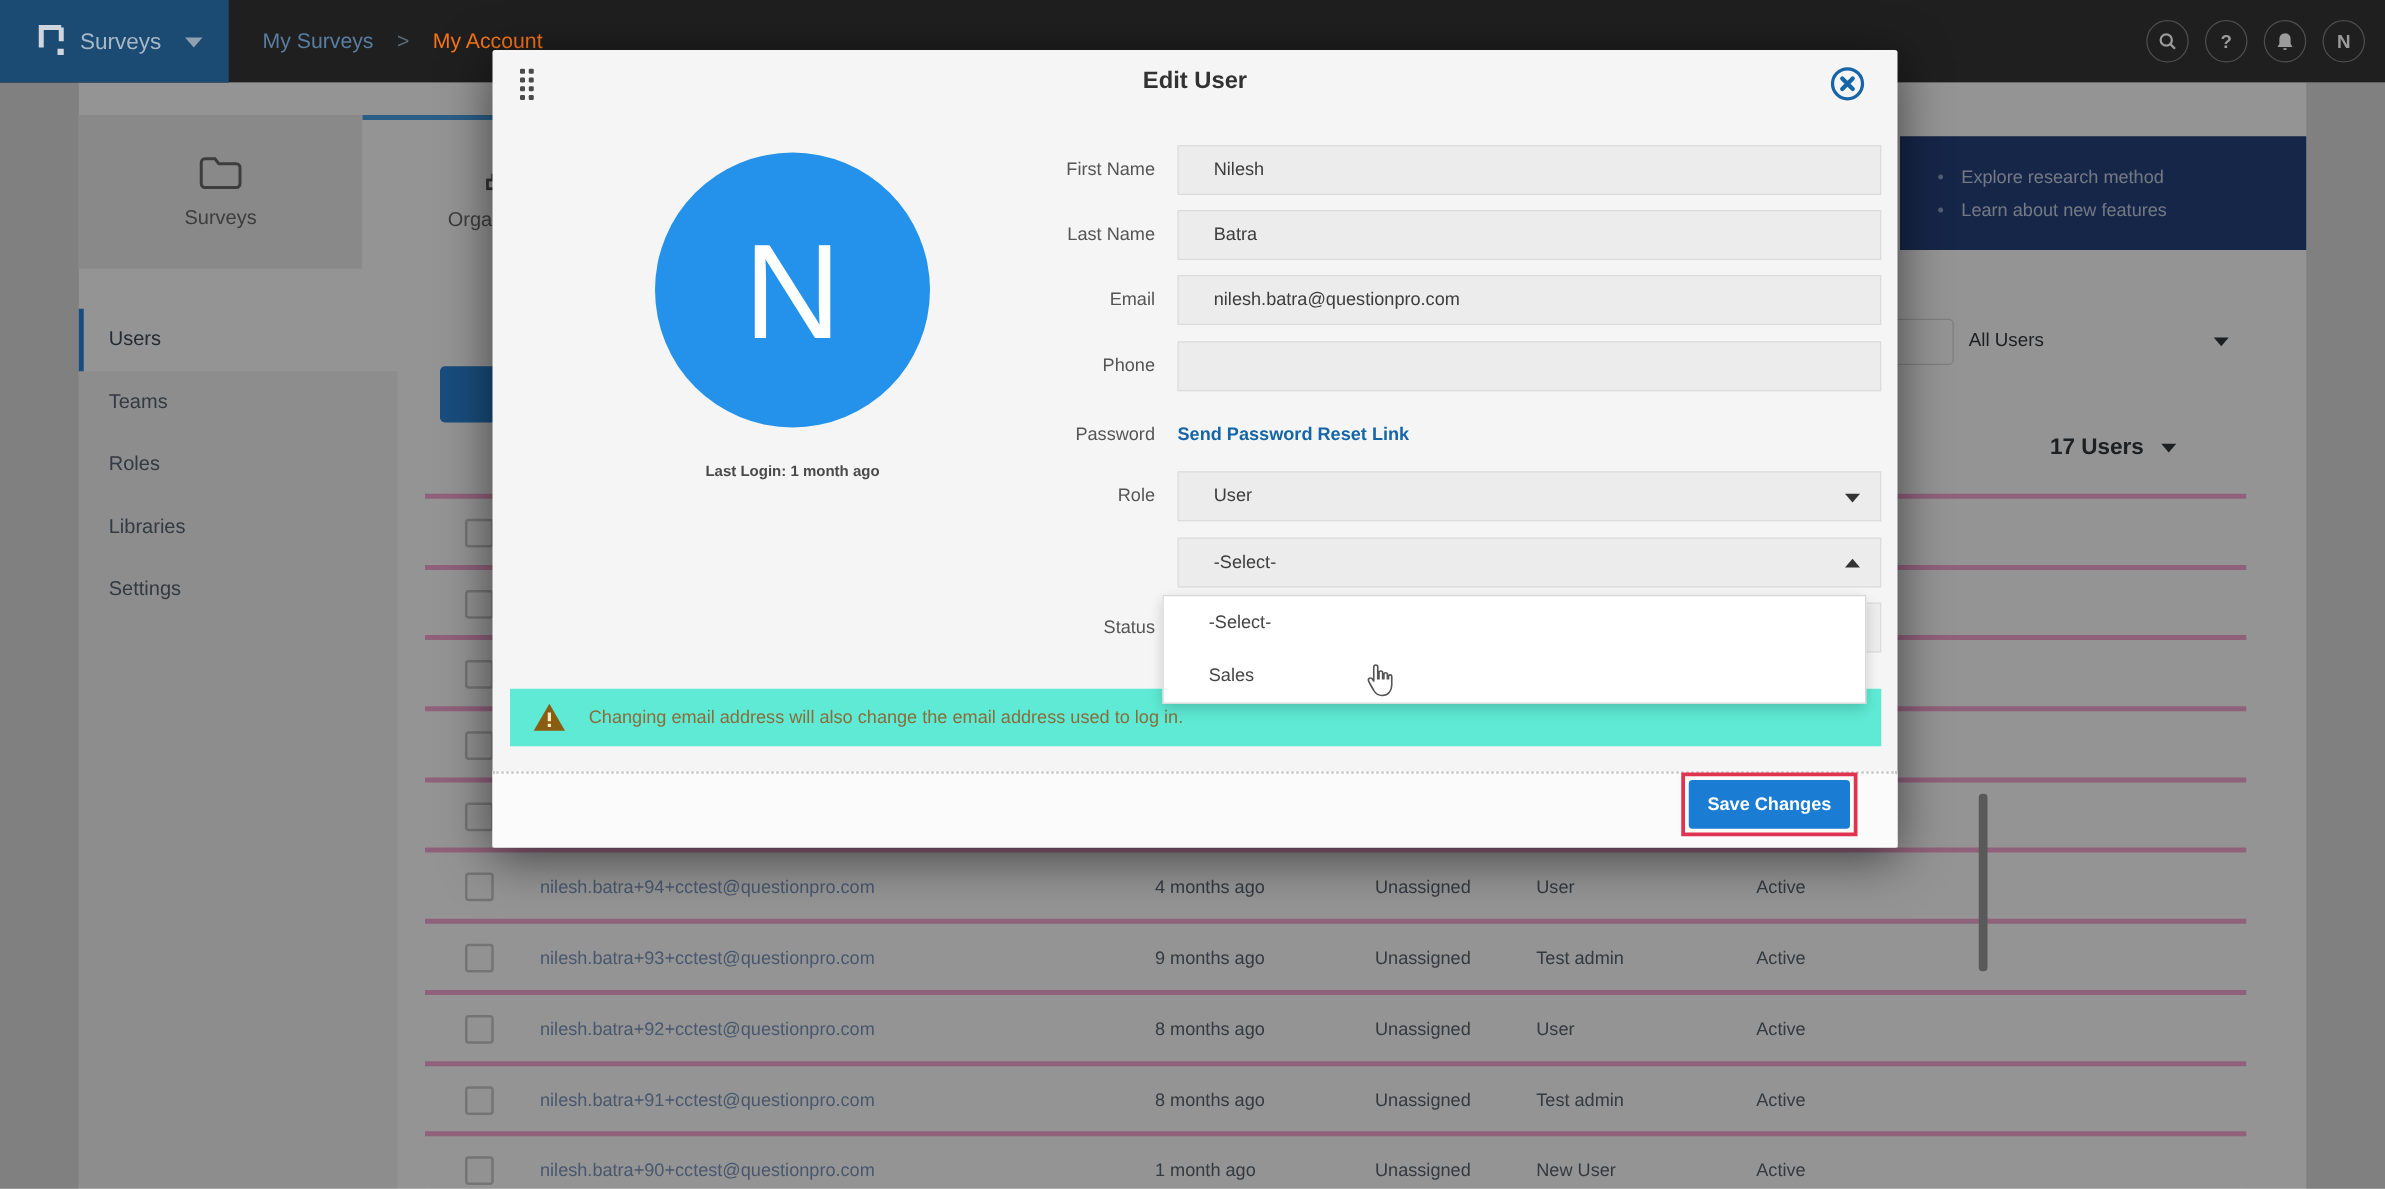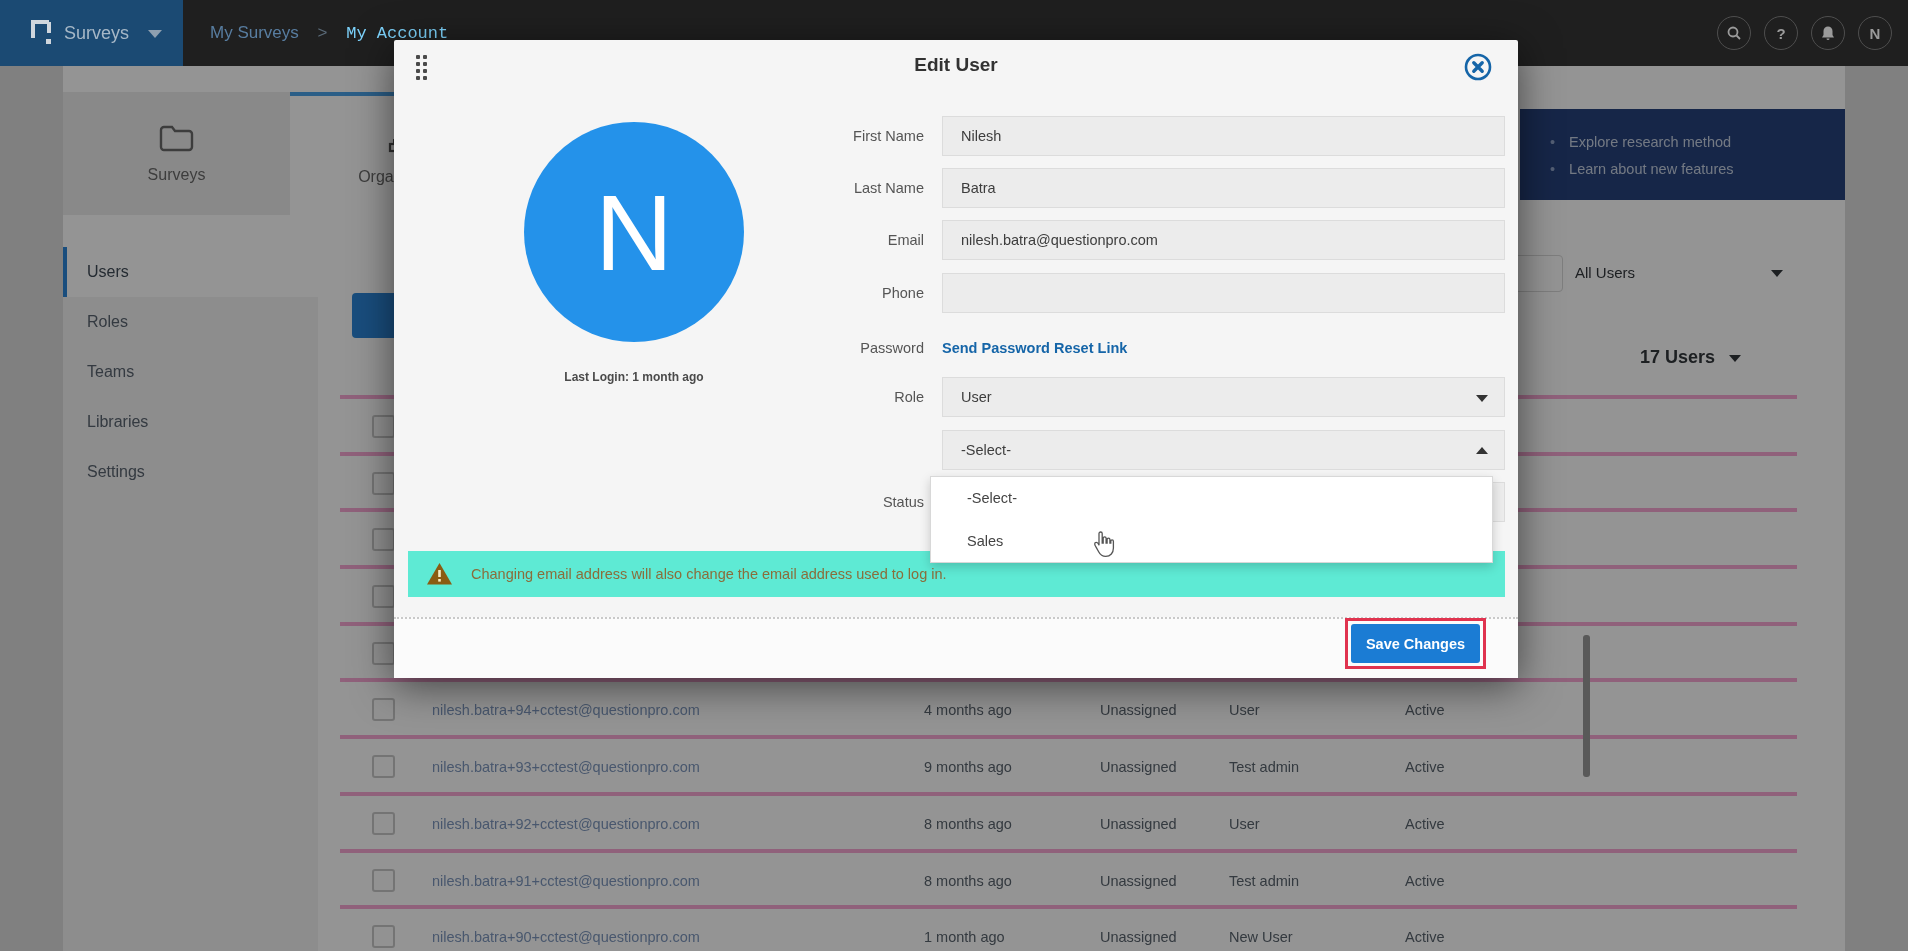--- a/index.html
+++ b/index.html
@@ -9,21 +9,21 @@
   
   .topbar { position:absolute; left:0; top:0; width:1908px; height:66px; background:#1f1f1f; z-index:3; }
   .logo-block { position:absolute; left:0; top:0; width:183px; height:66px; background:#1b4a73; }
   .logo-mark { position:absolute; left:28px; top:17px; }
   .product-name { position:absolute; left:64px; top:0; height:66px; line-height:66px; color:#a7b8c7; font-size:18px; }
   .product-caret { position:absolute; left:148px; top:30px; width:0; height:0;
     border-left:7px solid transparent; border-right:7px solid transparent; border-top:8px solid #8fa0b0; }
   .breadcrumb { position:absolute; left:210px; top:0; height:66px; line-height:66px; font-size:17px; }
   .bc-link { color:#587da0; }
   .bc-sep { color:#5a6a78; margin:0 14px; font-size:17px; }
-  .bc-current { color:#7dd3fc;font-family:Liberation Mono, monospace; }
+  .bc-current { color:#f97316; }
   .top-icons { position:absolute; right:16px; top:16px; display:flex; gap:13px; }
   .icon-circle { width:34px; height:34px; border:1.5px solid #4e4e4e; border-radius:50%;
     display:flex; align-items:center; justify-content:center; color:#9b9b9b; font-size:15px; font-weight:bold; }
 
   
   .content { position:absolute; inset:66px 0 0 0; z-index:1; }
   .card { position:absolute; left:63px; top:0; width:1782px; height:885px; background:#ffffff; }
 
   .tab { position:absolute; top:26px; height:123px; width:227px; background:#ededed;
     display:flex; flex-direction:column; align-items:center; justify-content:center; gap:14px; }
@@ -74,21 +74,21 @@
     background:#2492ea; color:#fff; display:flex; align-items:center; justify-content:center;
     font-size:108px; font-weight:400; }
   .last-login { position:absolute; left:90px; top:330px; width:300px; text-align:center;
     font-size:12px; font-weight:bold; color:#4a4a4a; }
 
   .f-row { position:absolute; left:12px; width:1356px; height:40px; }
   .f-label { position:absolute; left:300px; width:218px; text-align:right; line-height:40px;
     font-size:14.5px; color:#555; }
   .f-label .annot { display:inline-block; border:3px solid #e0334f; padding:0 9px; line-height:26px; margin-right:-10px; }
   .f-control { position:absolute; left:536px; width:563px; height:40px; background:#ececec;
-    border:1px solid #dcdcdc; line-height:38px; padding-left:18px; font-size:14.5px; color:#3d3d3d; }
+    border:1px solid #dcdcdc; line-height:38px; padding-left:28px; font-size:14.5px; color:#3d3d3d; }
   .f-link { position:absolute; left:536px; line-height:40px; font-size:14.5px; font-weight:bold; color:#1565a8; }
   .caret-dn { position:absolute; right:16px; top:17px; width:0; height:0;
     border-left:6px solid transparent; border-right:6px solid transparent; border-top:7px solid #333; }
   .caret-up { position:absolute; right:16px; top:16px; width:0; height:0;
     border-left:6px solid transparent; border-right:6px solid transparent; border-bottom:7px solid #333; }
 
   .dropdown-panel { position:absolute; left:536px; top:436px; width:563px; height:87px; background:#fff;
     border:1px solid #d8d8d8; box-shadow:0 4px 10px rgba(0,0,0,0.18); z-index:3; }
   .dd-option { height:43px; line-height:43px; padding-left:36px; font-size:14.5px; color:#444; }
   .cursor-hand { position:absolute; left:698px; top:490px; z-index:4; }
@@ -172,22 +172,22 @@
           <div class="" style="display: inline;">Explore research method</div>
         </div>
         <div class="p-line">
           <div class="bullet">•</div>
           <div class="" style="display: inline;">Learn about new features</div>
         </div>
       </div>
 
     <div class="side-panel">
         <div class="side-item active">Users</div>
+        <div class="side-item">Teams</div>
         <div class="side-item">Roles</div>
-        <div class="side-item">Teams</div>
         <div class="side-item">Libraries</div>
         <div class="side-item">Settings</div>
       </div>
 
     <div class="table-panel">
       <div class="add-btn-fragment"></div>
       <div class="search-fragment"></div>
       <div class="filter-select">
         <span>All Users</span>
         <span class="filter-caret"></span>

